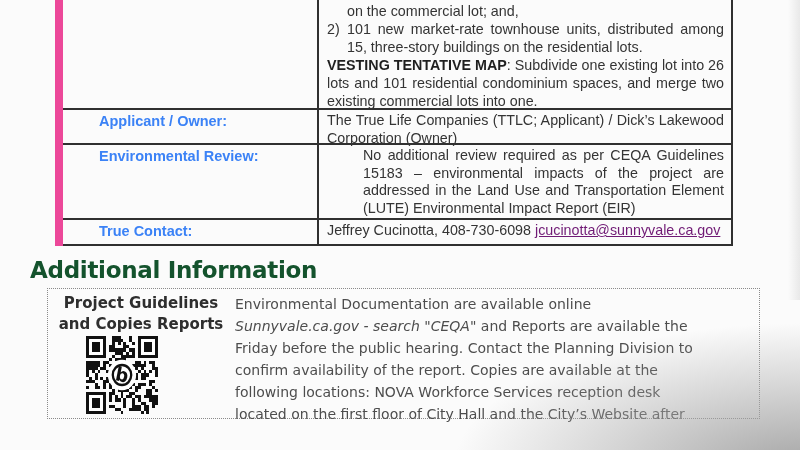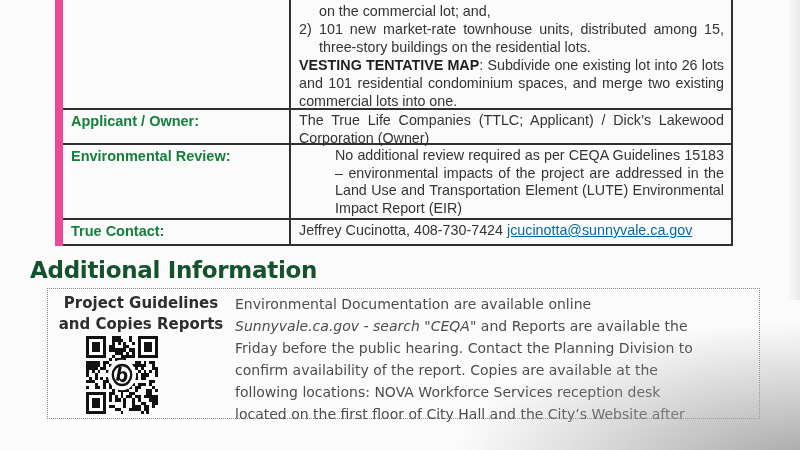--- a/index.html
+++ b/index.html
@@ -16,33 +16,33 @@
     border-left:8px solid #ec4899; border-right:2px solid #303030;
     color:#343434;
   }
   .trow { display:flex; border-bottom:2px solid #303030; }
   .trow.r1 { height:110px; }
   .trow.r2 { height:35px; }
   .trow.r3 { height:75px;gap:36px; }
   .trow.r4 { height:26px; }
   .tlabel {
     width:228px; flex:0 0 228px; border-right:2px solid #303030;
-    font-weight:bold; font-size:14.5px; padding:3px 6px 0 8px; color:#15803d;
+    font-weight:bold; font-size:14.5px; padding:3px 6px 0 8px; color:#3b82f6;margin-left:28px;
   }
   .tvalue {
     flex:1 1 auto; font-size:14.3px; line-height:17.5px;
     padding:2px 7px 0 8px; text-align:justify;
   }
   .trow.r1 .tvalue { line-height:18px; padding-top:2px; }
   .cont-line { padding-left:20px; }
   .li { padding-left:20px; }
   .li .marker { display:inline-block; width:20px; margin-left:-20px; }
   .vesting b { color:#1f1f1f; }
   .last-line { text-align:left; }
-  .email-link { color:#0369a1; text-decoration:underline; cursor:pointer; }
+  .email-link { color:#701a75; text-decoration:underline; cursor:pointer; }
   
   .ai-heading {
     position:absolute; left:30px; top:257px;
     font-family:"DejaVu Sans", sans-serif;
     font-size:23px; font-weight:bold; letter-spacing:-0.3px; color:#14532d;
   }
   .ai-panel {
     position:absolute; left:47px; top:288px; width:713px; height:131px;
     border:1px dotted #8a8a8a;
     font-family:"DejaVu Sans", sans-serif;
@@ -94,21 +94,21 @@
     </div>
 
     <div class="trow r3">
       <div class="tlabel">Environmental Review:</div>
       <div class="tvalue">No additional review required as per CEQA Guidelines 15183 – environmental impacts of the project are addressed in the Land Use and Transportation Element (LUTE) Environmental Impact Report (EIR)</div>
     </div>
 
     <div class="trow r4">
       <div class="tlabel">True Contact:</div>
       <div class="tvalue last-line">
-        <span>Jeffrey Cucinotta, 408-730-7424 </span><a class="email-link">jcucinotta@sunnyvale.ca.gov</a>
+        <span>Jeffrey Cucinotta, 408-730-6098 </span><a class="email-link">jcucinotta@sunnyvale.ca.gov</a>
       </div>
     </div>
   </div>
 
   <div class="ai-heading">Additional Information</div>
 
   <div class="ai-panel">
     <div class="ai-left">
       <div class="ai-title">Project Guidelines</div>
       <div class="ai-title">and Copies Reports</div>

